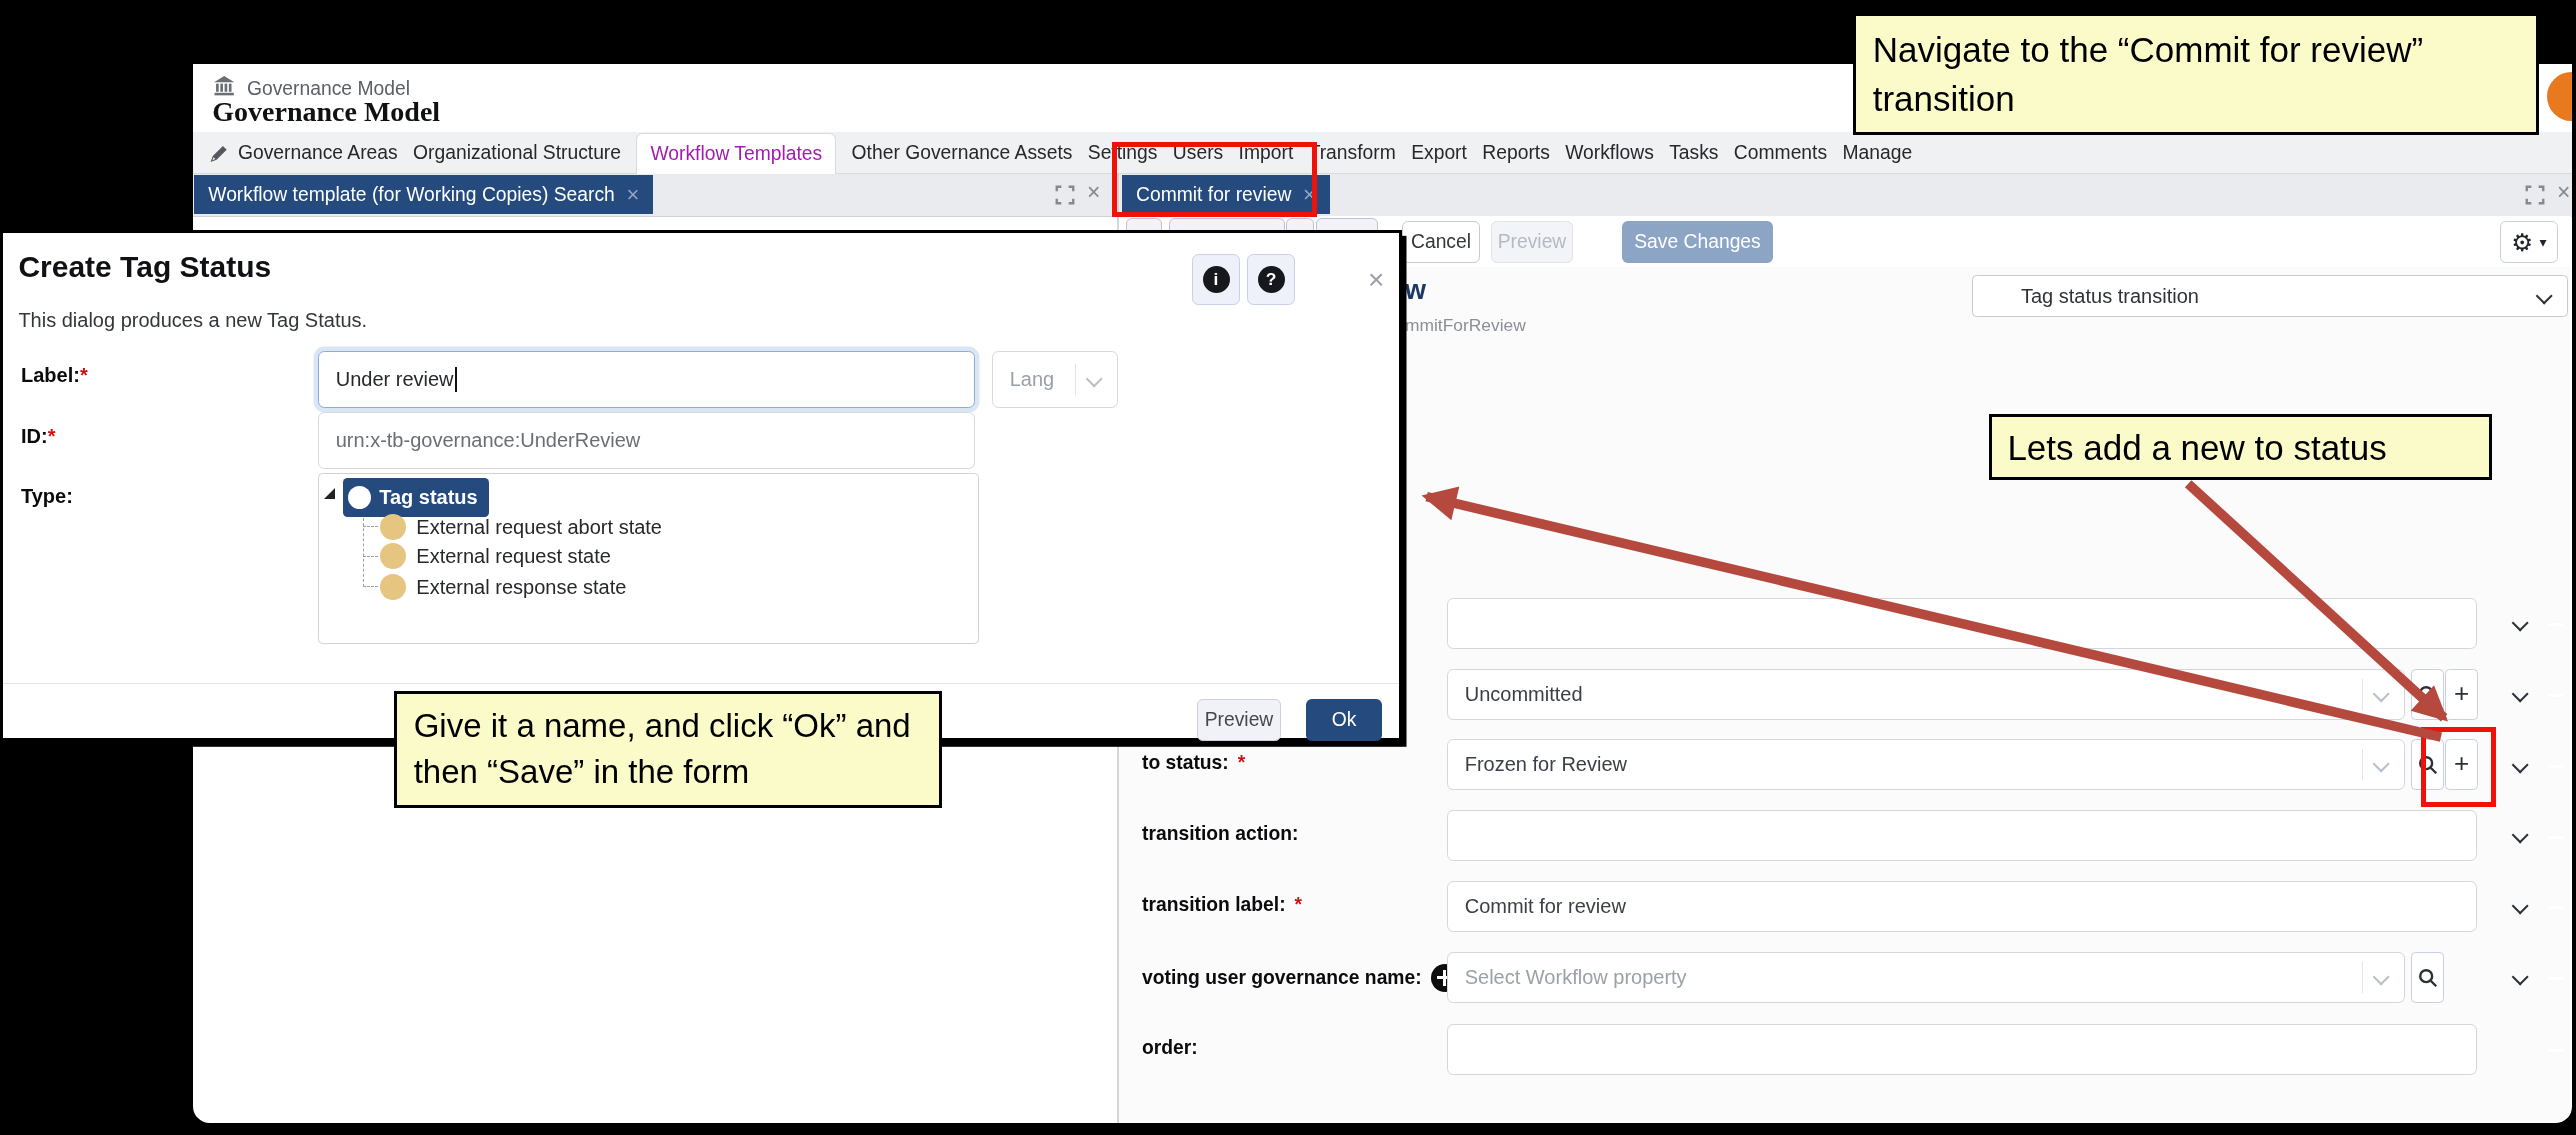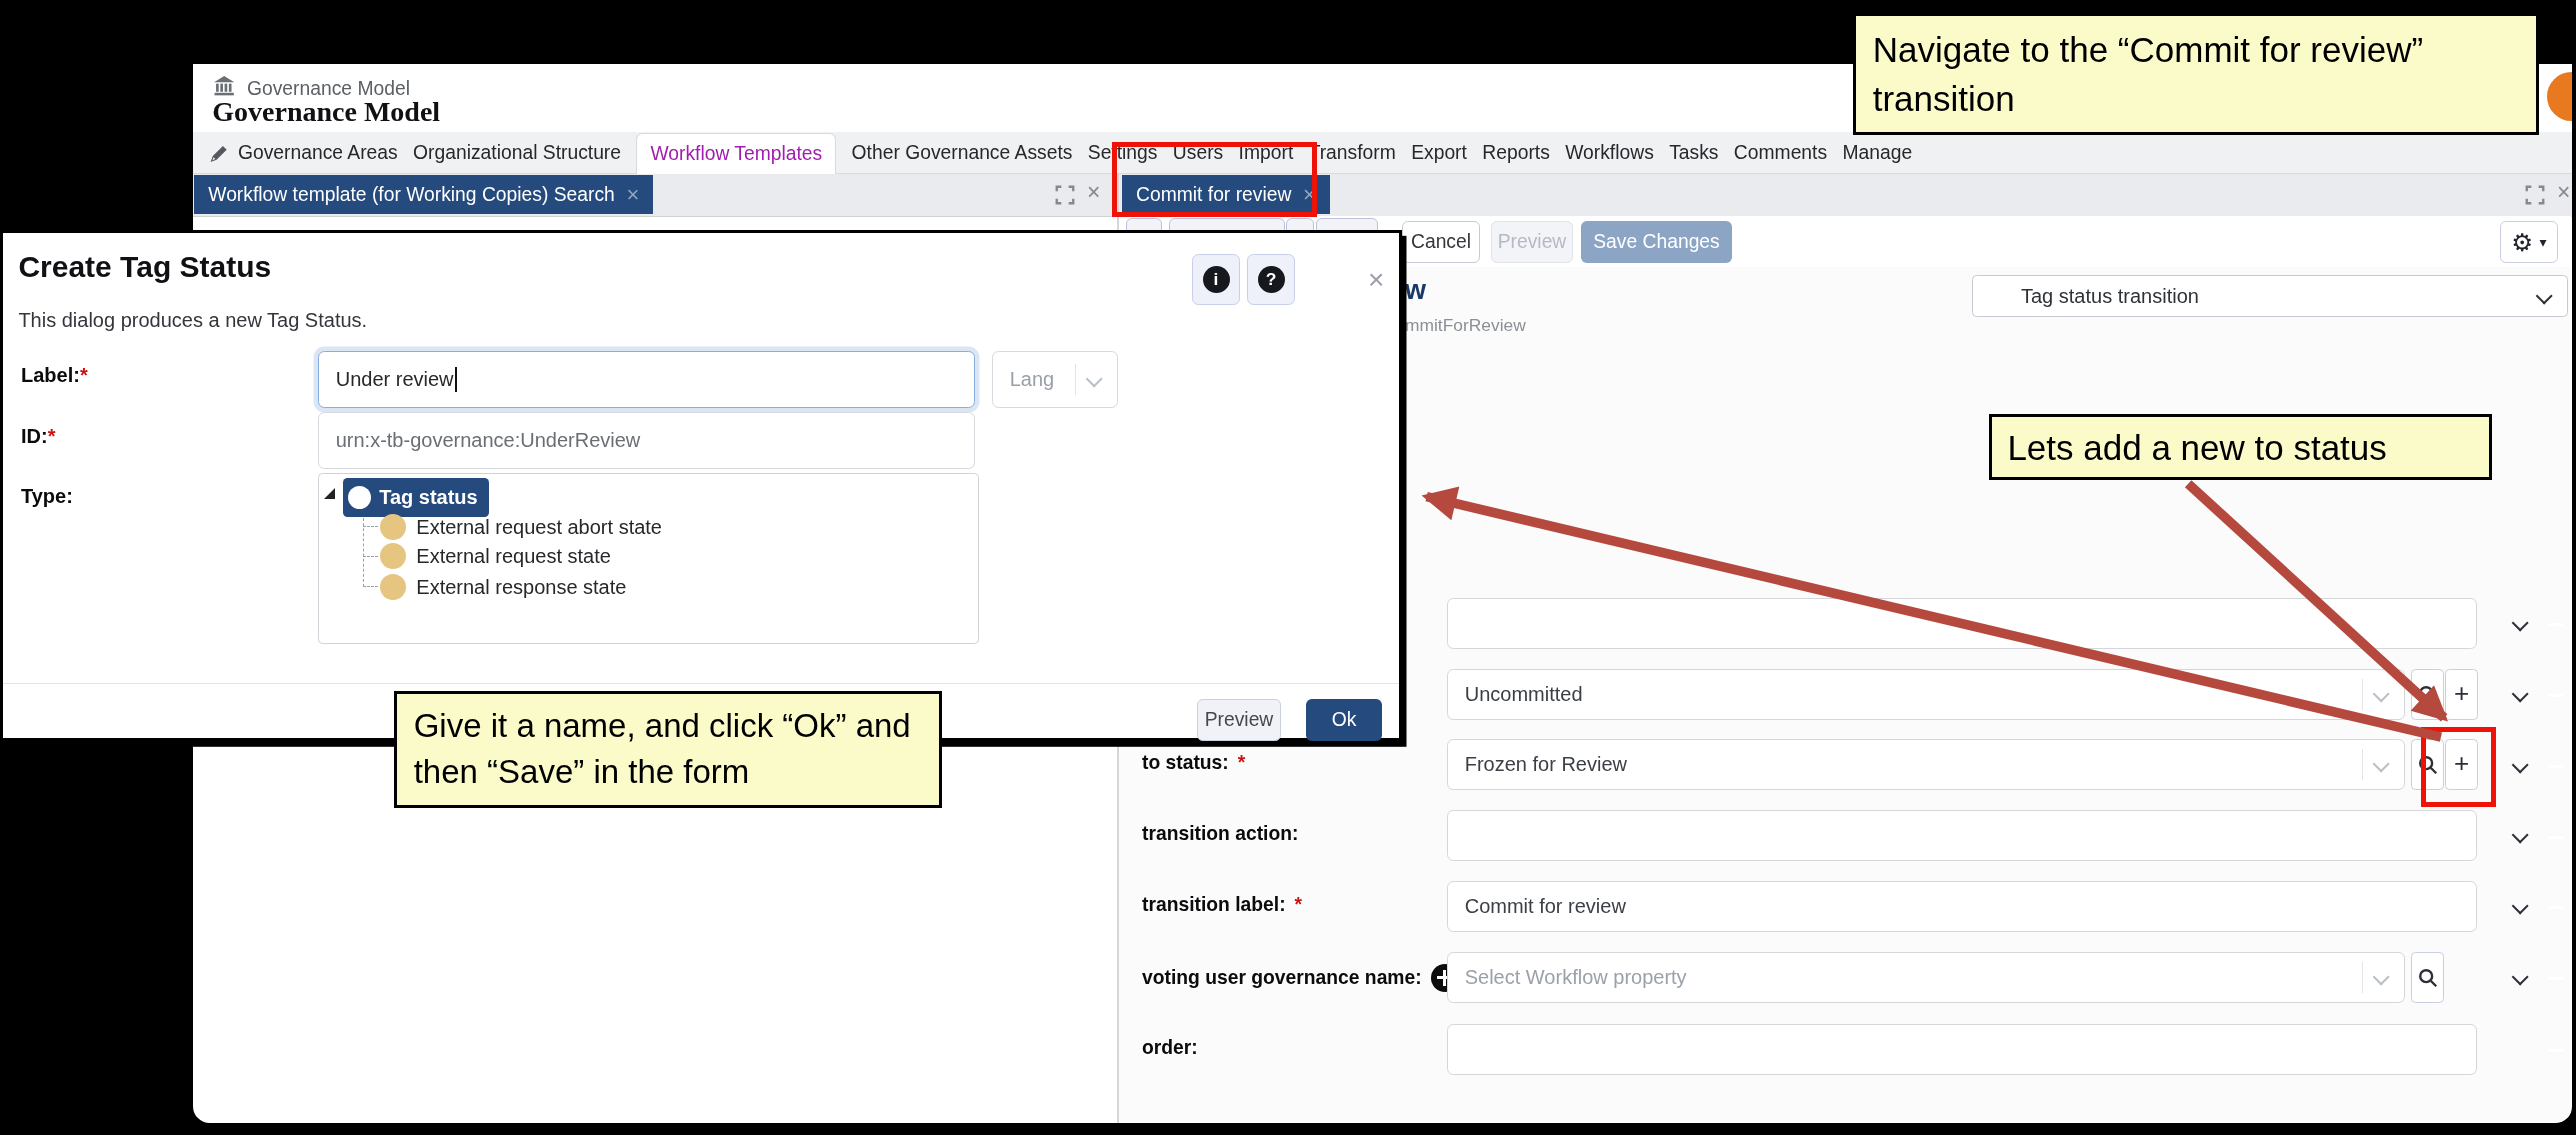--- a/index.html
+++ b/index.html
@@ -20,21 +20,21 @@
   .panetab{background:#254a7d;color:#fff;font-size:19.3px;display:flex;align-items:center;
            gap:11.6px;padding:0 14px;box-sizing:border-box;white-space:nowrap;}
   .tabx{color:#93a6c2;font-size:22px;}
   .paneicon{color:#84888f;font-size:23px;line-height:1;}
   .vdivider{width:1.9px;background:#d4d6da;}
   .toolbar{background:#fff;border-bottom:1.3px solid #e2e4e8;}
   .btn{display:flex;align-items:center;justify-content:center;font-size:19.3px;border-radius:5.8px;
        box-sizing:border-box;white-space:nowrap;}
   .btn.cancel{background:#fff;border:1.3px solid #c6cad2;color:#33363b;}
   .btn.prevdis{background:#f3f4f8;border:1.3px solid #e0e3ea;color:#b4bac4;}
-  .btn.save{background:#8ca5c5;color:#fff;}
+  .btn.save{background:#8ca5c5;color:#fff;margin-left:41px;}
   .btn.gear{background:#fff;border:1.3px solid #c9cfe0;color:#22262c;gap:6.4px;}
   .ghostbtn{background:#f2f3f8;border:1.3px solid #b9c0d8;border-radius:5.8px 5.8px 0 0;box-sizing:border-box;}
   .rcontent{background:#fbfbfc;}
   .titlefrag{font-size:27px;font-weight:bold;color:#1b3a63;}
   .idfrag{font-size:17.4px;color:#8b9097;}
   .selectbox{background:#fff;border:1.3px solid #c7cad0;border-radius:4.5px;display:flex;
              align-items:center;box-sizing:border-box;font-size:20px;color:#2f3237;padding:0 16.7px;}
   
   .flabel{font-size:19.3px;font-weight:bold;color:#0b0b0d;white-space:nowrap;display:flex;align-items:center;gap:9px;}
   .req{color:#cc1111;font-weight:bold;}

